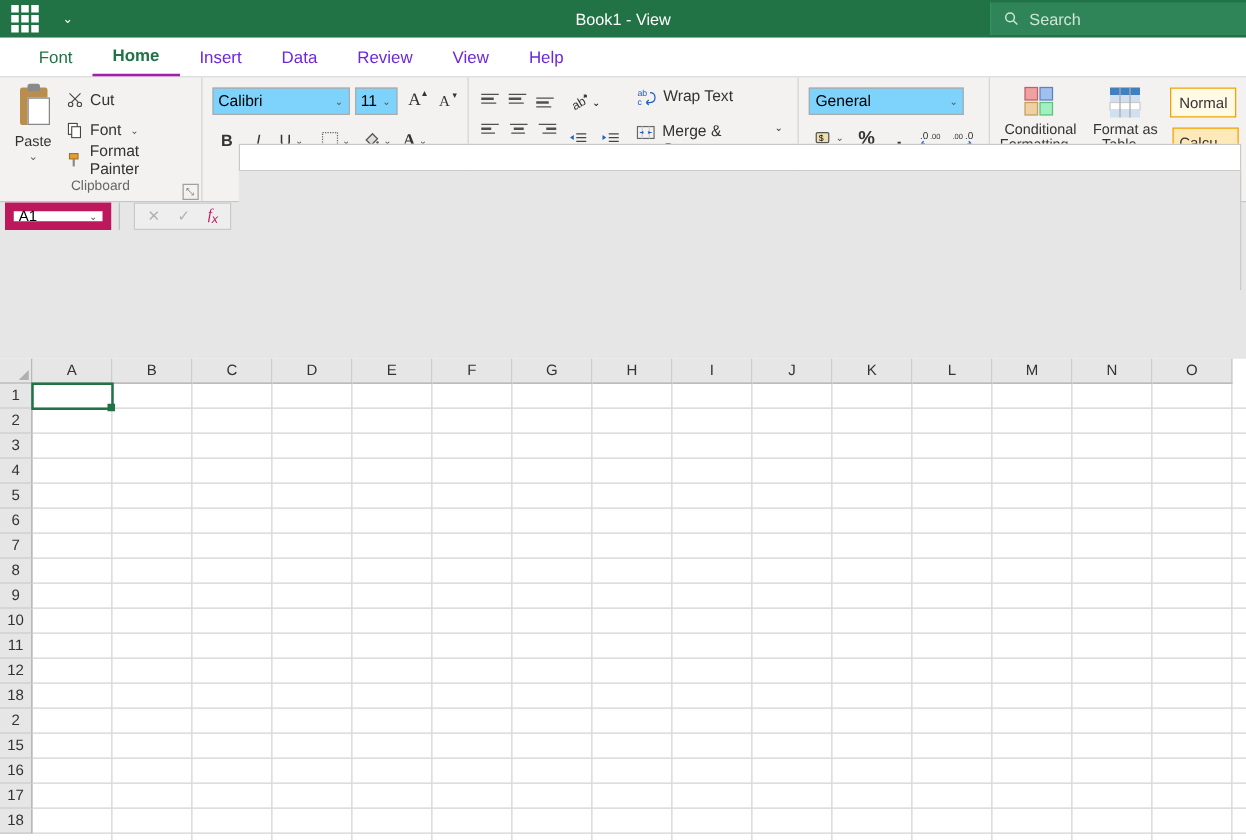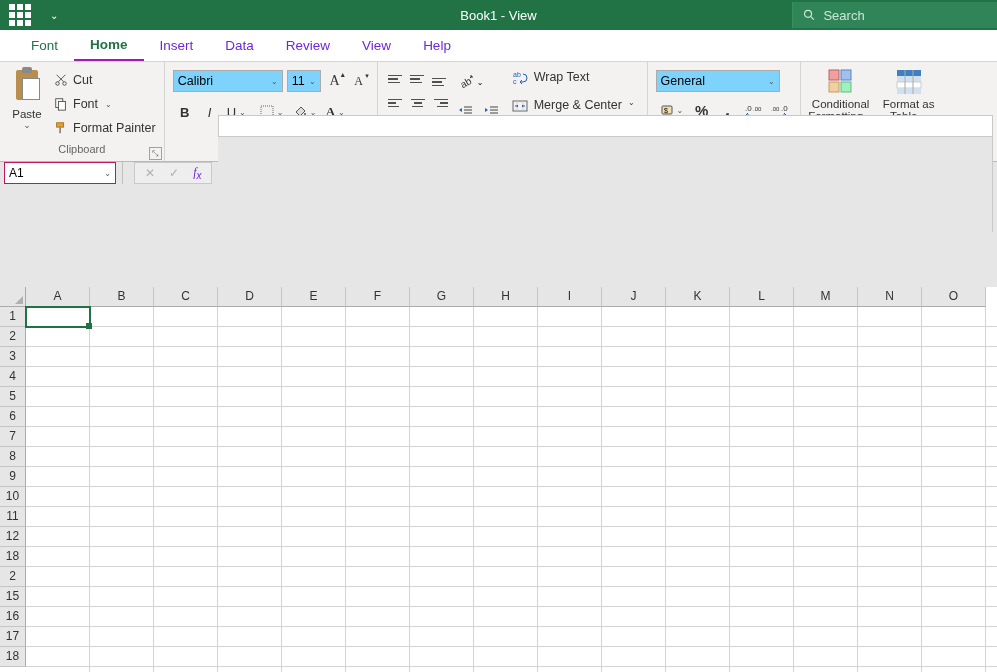--- a/index.html
+++ b/index.html
@@ -70,26 +70,26 @@
 
 
 .style-big { width:68px; text-align:center; font-size:11.5px; color:#333; cursor:pointer; padding-top:2px; }
 .style-big .icn { width:28px; height:28px; margin:0 auto 2px; }
 .style-box { border:1px solid #f2a100; background:#fff9e6; padding:3px 6px; font-size:12px; color:#333; display:flex; align-items:center; height:24px; cursor:pointer; margin:4px 2px; }
 .calc-box { border:1px solid #f2a100; background:#ffe9b8; padding:3px 4px; font-size:12px; color:#333; display:flex; align-items:center; height:24px; margin:4px 0 4px 4px; }
 
 
 .fbar-region { background:#e6e6e6; height:125px; position:relative; }
 .fbar-row { display:flex; align-items:center; height:22px; background:#e6e6e6; padding:2px 4px; gap:6px; }
-.name-box { width:112px; background:#fff; border:1px solid #be185d; height:22px; display:flex; align-items:center; justify-content:space-between; padding:0 4px; font-size:12px; }
+.name-box { width:85px; background:#fff; border:7px solid #be185d; height:22px; display:flex; align-items:center; justify-content:space-between; padding:0 4px; font-size:12px; }
 .name-box .dd { font-size:8px; color:#555; }
 .fbar-sep { width:6px; height:22px; border-left:1px solid #c0c0c0; }
 .fbar-btns { display:flex; gap:14px; padding:0 10px; border:1px solid #c9c9c9; background:#eee; height:22px; align-items:center; }
 .fbar-btn { color:#b0b0b0; font-size:12px; cursor:pointer; }
-.fbar-btn.fx { color:#6d28d9; font-style:italic; font-family:Georgia,serif; }
+.fbar-btn.fx { color:#be185d; font-style:italic; font-family:Georgia,serif; }
 .fbar-input-wrap { flex:1; position:relative; height:117px; }
 .fbar-input { position:absolute; left:0; top:0; width:100%; height:22px; background:#fff; border:1px solid #c9c9c9; }
 .fbar-gray { position:absolute; left:0; top:22px; right:0; bottom:0; background:#e6e6e6; border-right:1px solid #c9c9c9; }
 
 
 .grid-wrap { position:absolute; left:0; top:287px; right:0; bottom:0; background:#fff; }
 .corner { position:absolute; left:0; top:0; width:26px; height:20px; background:#e6e6e6; border-right:1px solid #aaa; border-bottom:1px solid #aaa; }
 .corner::after { content:''; position:absolute; right:2px; bottom:2px; width:0; height:0; border-left:8px solid transparent; border-bottom:8px solid #b0b0b0; }
 .col-headers { position:absolute; left:26px; top:0; right:0; height:20px; display:flex; }
 .col-h { width:64px; background:#e6e6e6; border-right:1px solid #c5c5c5; border-bottom:1px solid #aaa; text-align:center; font-size:12px; color:#333; line-height:19px; flex-shrink:0; }
@@ -389,20 +389,24 @@
               <rect x="2" y="2" width="24" height="6" fill="#4080c0"></rect>
               <rect x="2" y="8" width="24" height="6" fill="#d0e0f0"></rect>
               <rect x="2" y="14" width="24" height="6" fill="#fff" stroke="#ccc"></rect>
               <rect x="2" y="20" width="24" height="6" fill="#d0e0f0"></rect>
               <line x1="10" y1="2" x2="10" y2="26" stroke="#aaa"></line>
               <line x1="18" y1="2" x2="18" y2="26" stroke="#aaa"></line>
             </svg>
         </div>
         <div><span>Format as Table</span> <span style="font-size:8px">⌄</span></div>
       </div>
+      <div style="display:flex; flex-direction:column;">
+        <div class="style-box">Normal</div>
+        <div class="calc-box">Calcu</div>
+      </div>
     </div>
     <div class="rgroup-label"></div>
   </div>
 </div>
 
 <div class="fbar-region">
   <div class="fbar-row">
     <div class="name-box">
         <span>A1</span>
         <span class="dd">⌄</span>

